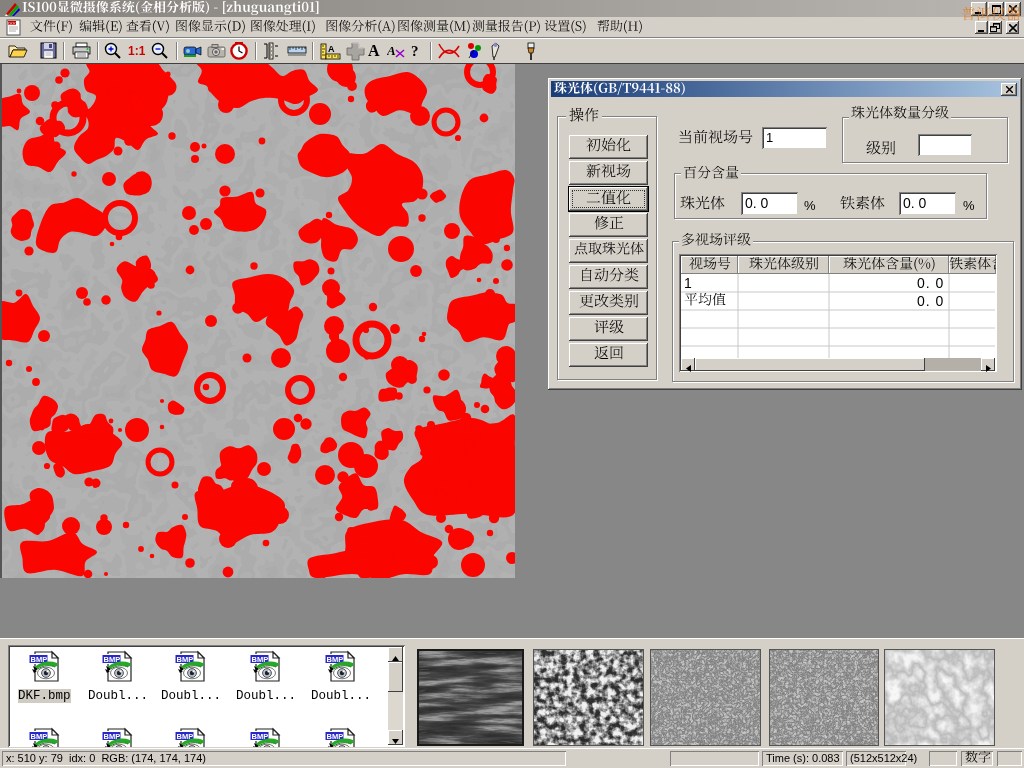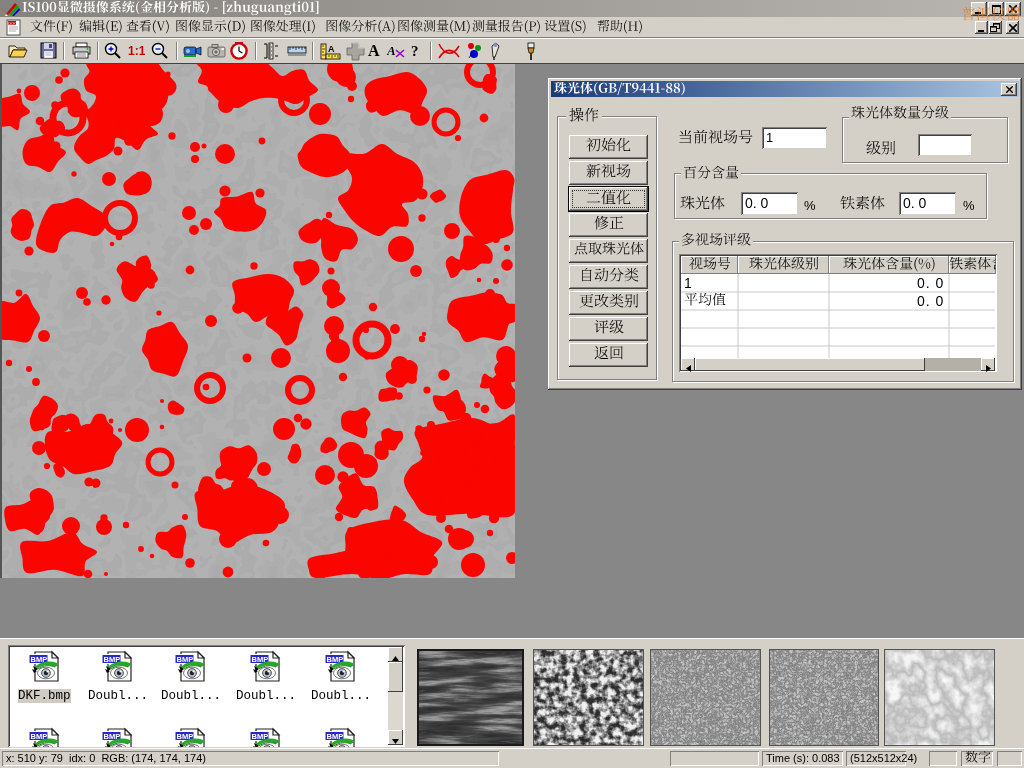--- a/index.html
+++ b/index.html
@@ -1073,21 +1073,21 @@
     </svg></div>
 <div class="abs" style="left:769px;top:649px;width:110px;height:97px;border:1px solid #555;overflow:hidden"><svg width="110" height="97">
       <rect width="110" height="97" fill="#999"></rect>
       <rect width="110" height="97" filter="url(#ft4)"></rect>
     </svg></div>
 <div class="abs" style="left:884px;top:649px;width:111px;height:97px;border:1px solid #555;overflow:hidden"><svg width="111" height="97">
       <rect width="111" height="97" fill="#999"></rect>
       <rect width="111" height="97" filter="url(#ft5)"></rect>
     </svg></div>
 <div id="statusbar" class="abs">
-    <div class="sfield" style="left:2px;width:497px">x: 510 y: 79&nbsp;&nbsp;idx: 0&nbsp;&nbsp;RGB: (174, 174, 174)</div>
+    <div class="sfield" style="left:2px;width:564px">x: 510 y: 79&nbsp;&nbsp;idx: 0&nbsp;&nbsp;RGB: (174, 174, 174)</div>
     <div class="sfield" style="left:670px;width:89px"></div>
     <div class="sfield" style="left:762px;width:81px">Time (s): 0.083</div>
     <div class="sfield" style="left:846px;width:60px">(512x512x24)</div>
     <div class="sfield" style="left:929px;width:28px"></div>
     <div class="sfield" style="left:961px;width:32px;padding-top:0"><svg width="26" height="14" style="vertical-align:top;" viewBox="0 0 26.0 14">
         <g fill="#000" transform="translate(0,10.7) scale(0.1300)">
           <use href="#g107" x="0.0"></use>
           <use href="#g116" x="100.0"></use>
         </g>
       </svg></div>

